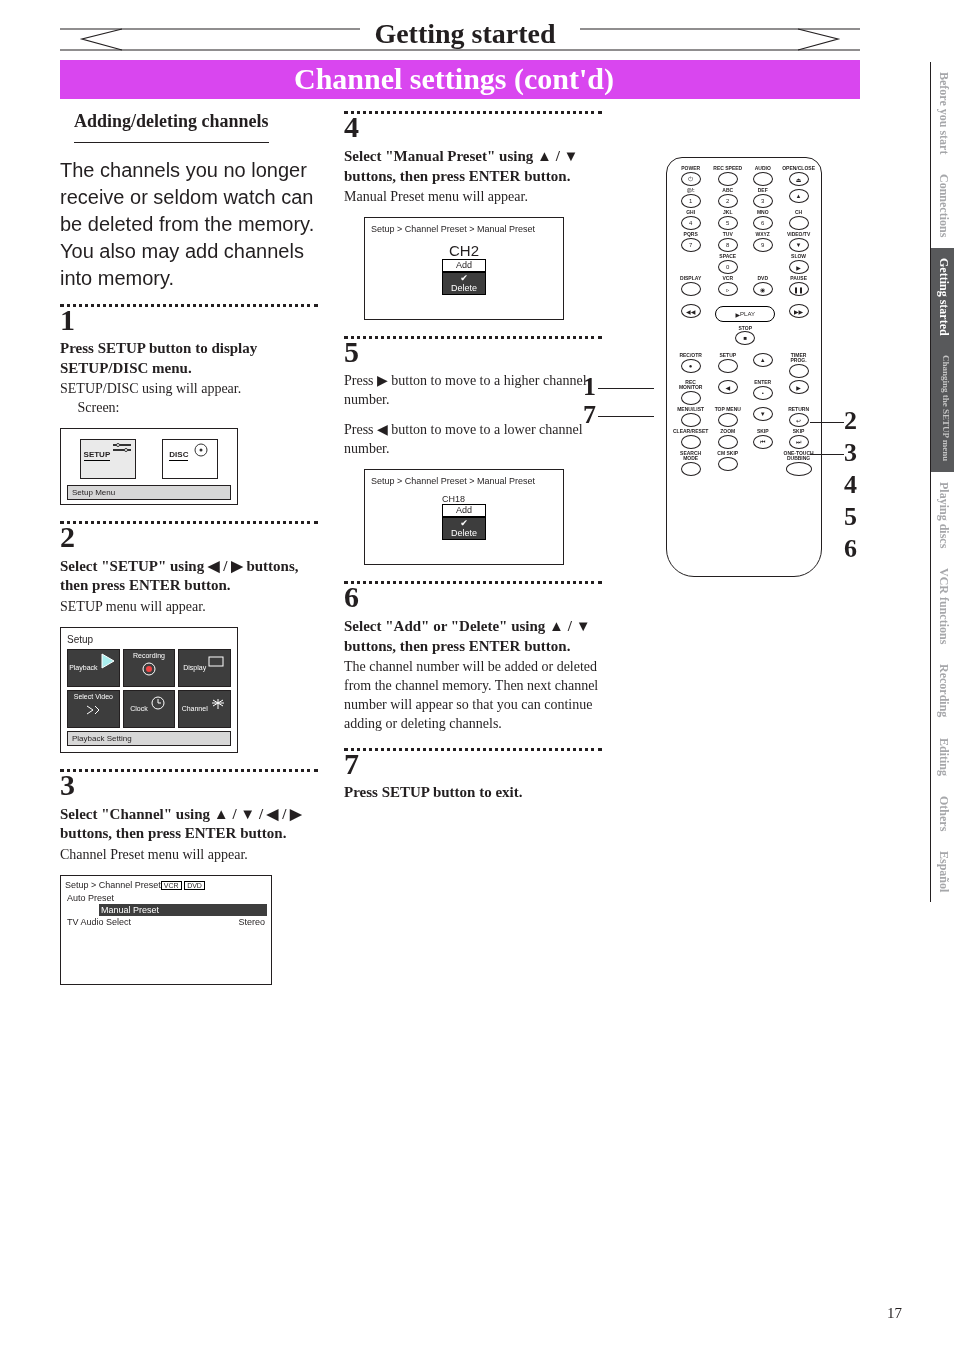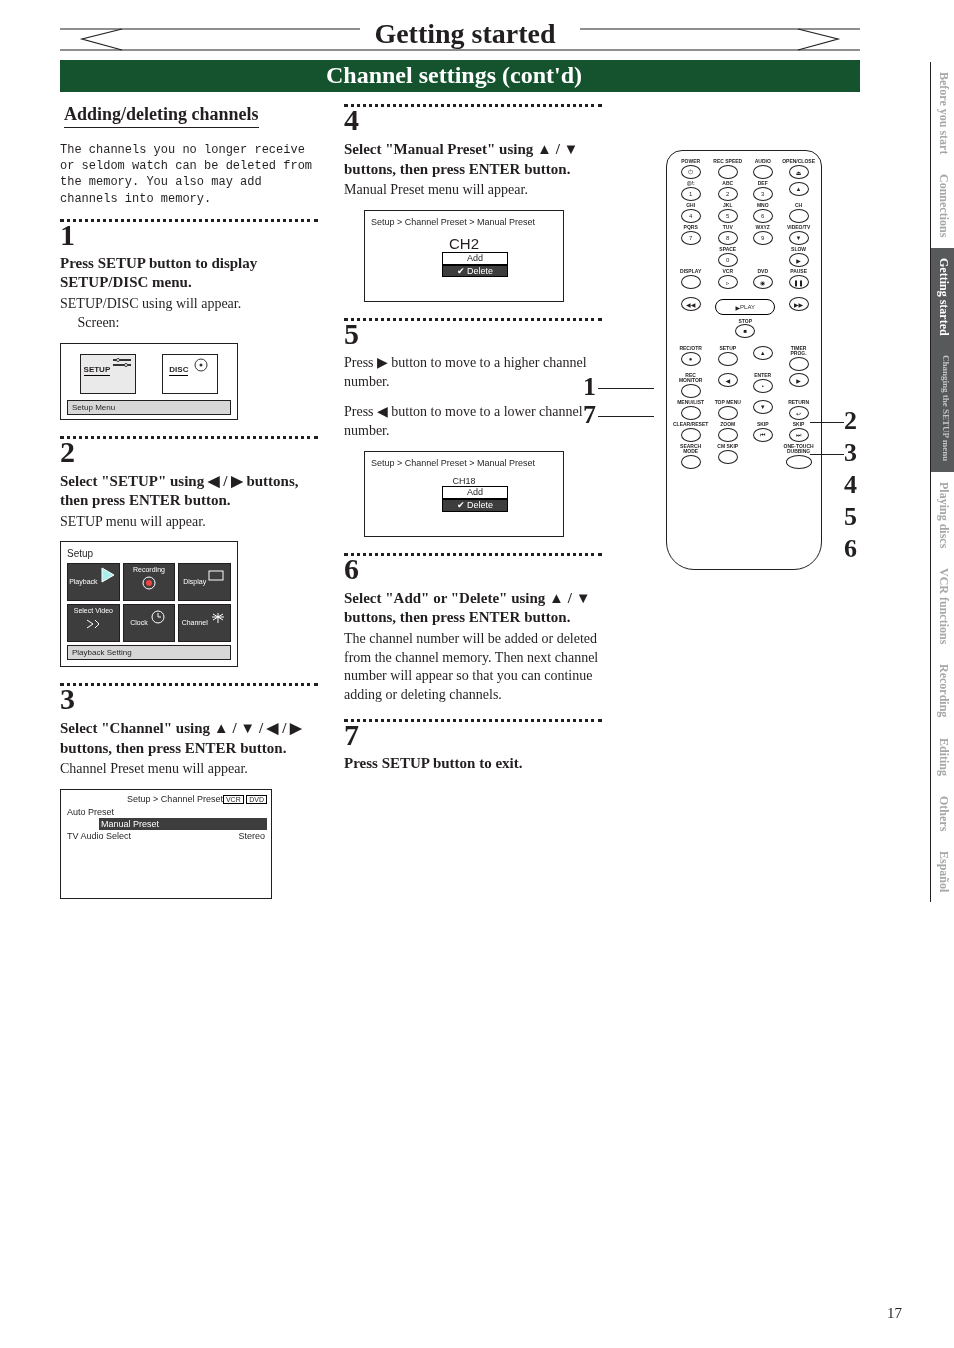--- a/index.html
+++ b/index.html
@@ -26,47 +26,47 @@
     position: absolute;
     left: 50%;
     transform: translateX(-50%);
     top: -2px;
     font-family: Georgia, 'Times New Roman', serif;
     font-weight: bold;
     font-size: 28px;
   }
   .banner svg { display:block; }
   .section-bar {
-    background: #14532d;
+    background: #d946ef;
     color: #fff;
     text-align: center;
     font-family: Georgia, 'Times New Roman', serif;
     font-weight: bold;
-    font-size: 24px;
+    font-size: 30px;
     padding: 2px 12px 3px 0;
     margin-bottom: 12px;
     margin-top: 2px;
     width: 800px;
   }
   .columns { display: flex; gap: 26px; width: 800px; }
   .col { width: 258px; }
   .mid-col { width: 258px; }
   .right-col { width: 232px; position: relative; }
   h3.subhead {
     font-family: Georgia, 'Times New Roman', serif;
     font-weight: bold;
     font-size: 18px;
-    margin: 0 0 6px 4px;
+    margin: 0 0 6px 14px;
     border-bottom: 1.5px solid #231f20;
-    padding-bottom: 2px;
+    padding-bottom: 10px;
     display:inline-block;
   }
   p.body {
-    font-family: Liberation Mono, monospace;
-    font-size: 12px;
+    font-family: Liberation Sans, sans-serif;
+    font-size: 20px;
     margin: 8px 0 12px 0;
     line-height: 1.35;
   }
   .dotted {
     border: none;
     border-top: 3px dotted #231f20;
     margin: 0 0 2px 0;
     width: 258px;
   }
   .stepnum {
@@ -98,21 +98,21 @@
   }
   .screen-box.tiny { width: 200px; margin-left: 20px; }
   .bc { font-size: 9px; margin-bottom: 8px; }
   .option-box {
     border: 0.8px solid #000;
     font-size: 9px;
     text-align: center;
     line-height: 1.2;
     padding: 0 4px;
     display: block;
-    width: 66px;
+    width: 44px;
     margin: 0 auto;
   }
   .option-stack { margin: 4px auto 18px; width: 44px; }
   .check { font-size: 9px; }
   .menu-frame {
     border: 1px solid #231f20;
     padding: 6px;
     width: 178px;
     font-size: 10px;
     margin-bottom: 16px;
@@ -164,21 +164,21 @@
     font-size: 8px;
     padding: 2px 4px;
   }
   .list-frame {
     border: 1.2px solid #231f20;
     width: 212px;
     font-size: 9px;
     padding: 4px;
     margin-bottom: 16px;
   }
-  .list-head { display:flex; justify-content: flex-end; align-items:center; margin-bottom:2px; }
+  .list-head { display:flex; justify-content: flex-start; align-items:center; margin-bottom:2px; }
   .mini-tag { border:0.8px solid #000; font-size:7px; padding:0 2px; }
   .list-row { display:flex; justify-content: space-between; padding: 1px 2px; }
   .list-row.hl { background:#3d3d3d; color:#fff;margin-left:34px; }
   .arrow-glyph { font-family: Arial; }
   .remote {
     border: 1px solid #231f20;
     border-radius: 16px 16px 28px 28px;
     width: 156px;
     height: 420px;
     margin: 0 auto;
@@ -382,21 +382,21 @@
       <div class="stepnum">5</div>
       <p class="step-body">
         <span>Press </span><span class="arrow-glyph">▶</span><span> button to move to a higher channel number.</span>
       </p>
       <p class="step-body">
         <span>Press </span><span class="arrow-glyph">◀</span><span> button to move to a lower channel number.</span>
       </p>
       <div class="screen-box tiny">
         <div class="bc">Setup &gt; Channel Preset &gt; Manual Preset</div>
         <div class="option-stack">
-          <div style="text-align:center;font-size:9px;">CH18</div>
+          <div style="font-size:9px;">CH18</div>
           <div class="option-box">Add</div>
           <div class="option-box" style="background:#3d3d3d;color:#fff"><span class="check">✔</span> <span>Delete</span></div>
         </div>
       </div>
 
       <hr class="dotted">
       <div class="stepnum">6</div>
       <p class="step-title">
         <span>Select "Add" or "Delete" using </span><span class="arrow-glyph">▲</span> / <span class="arrow-glyph">▼</span><span> buttons, then press ENTER button.</span>
       </p>

